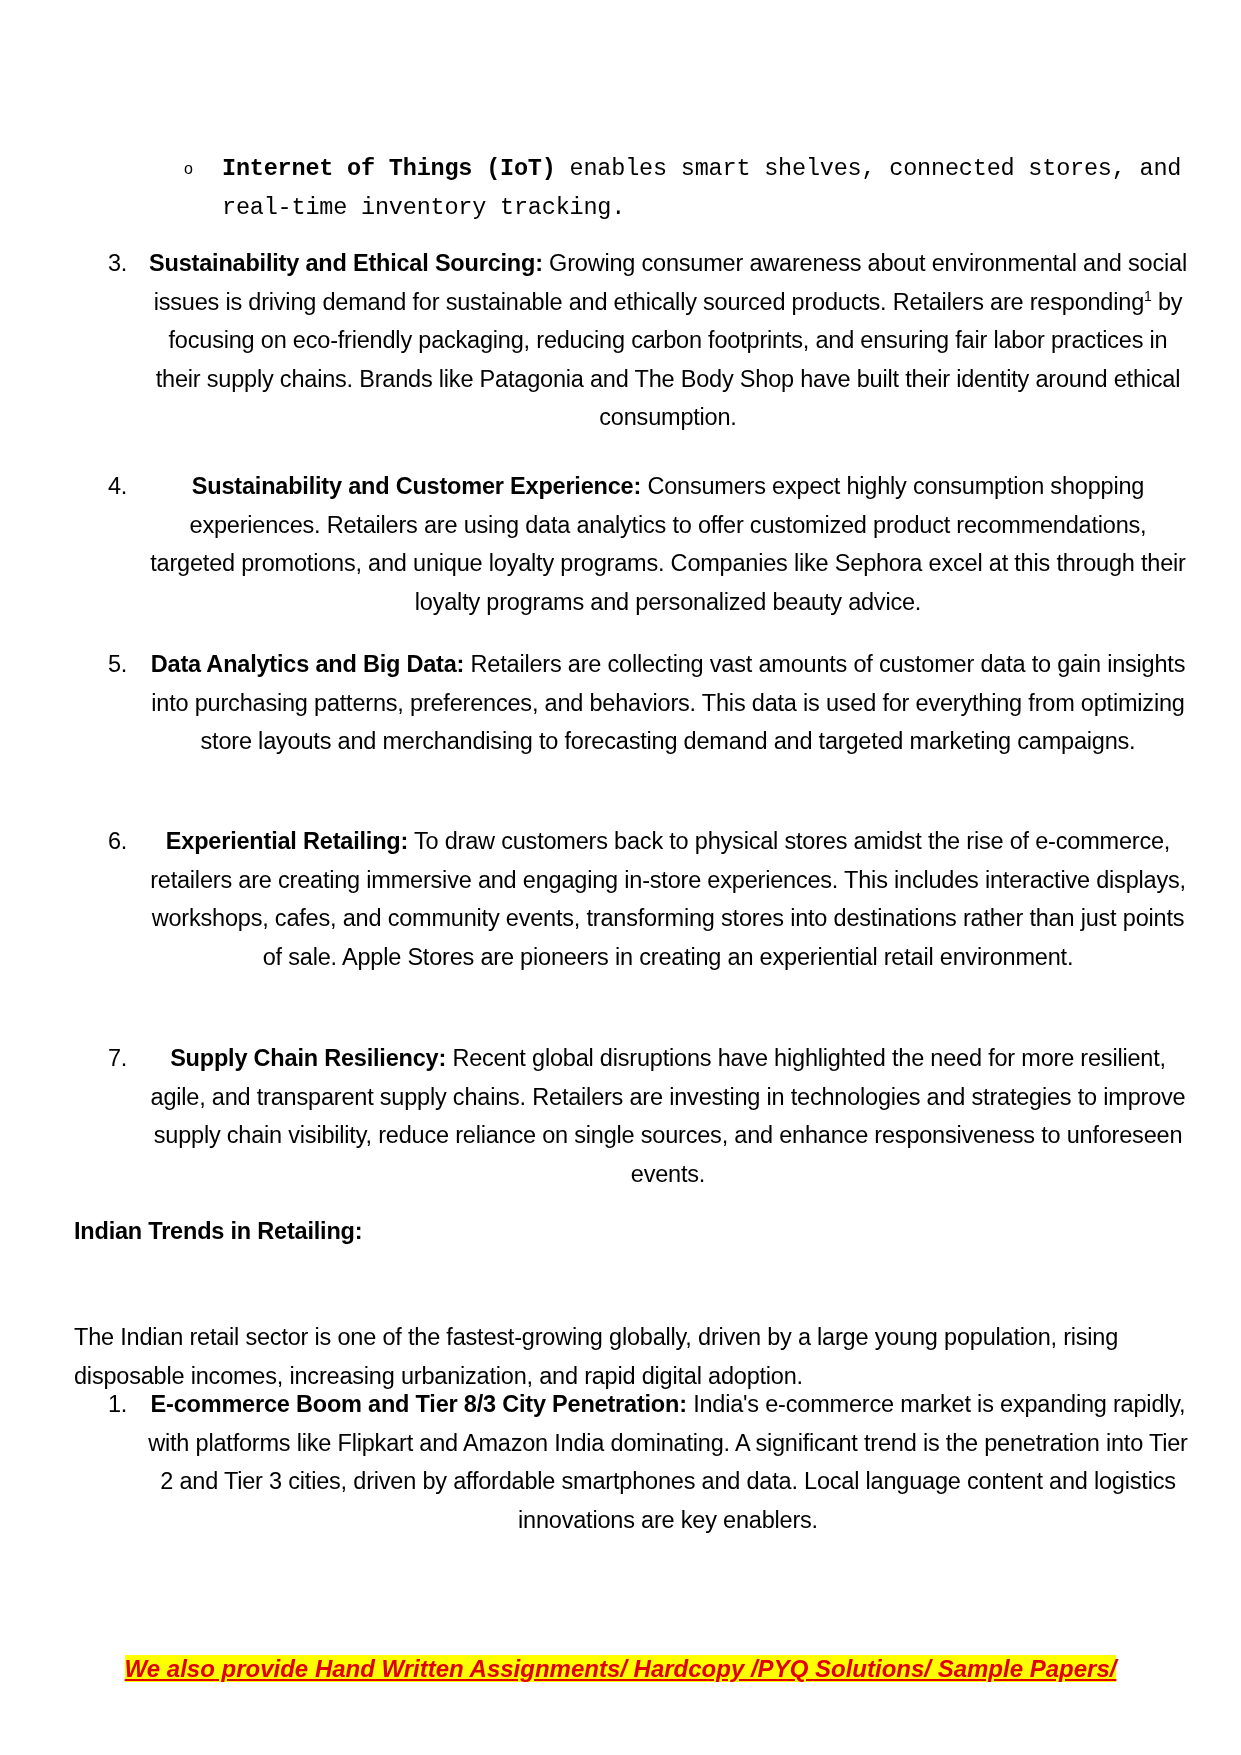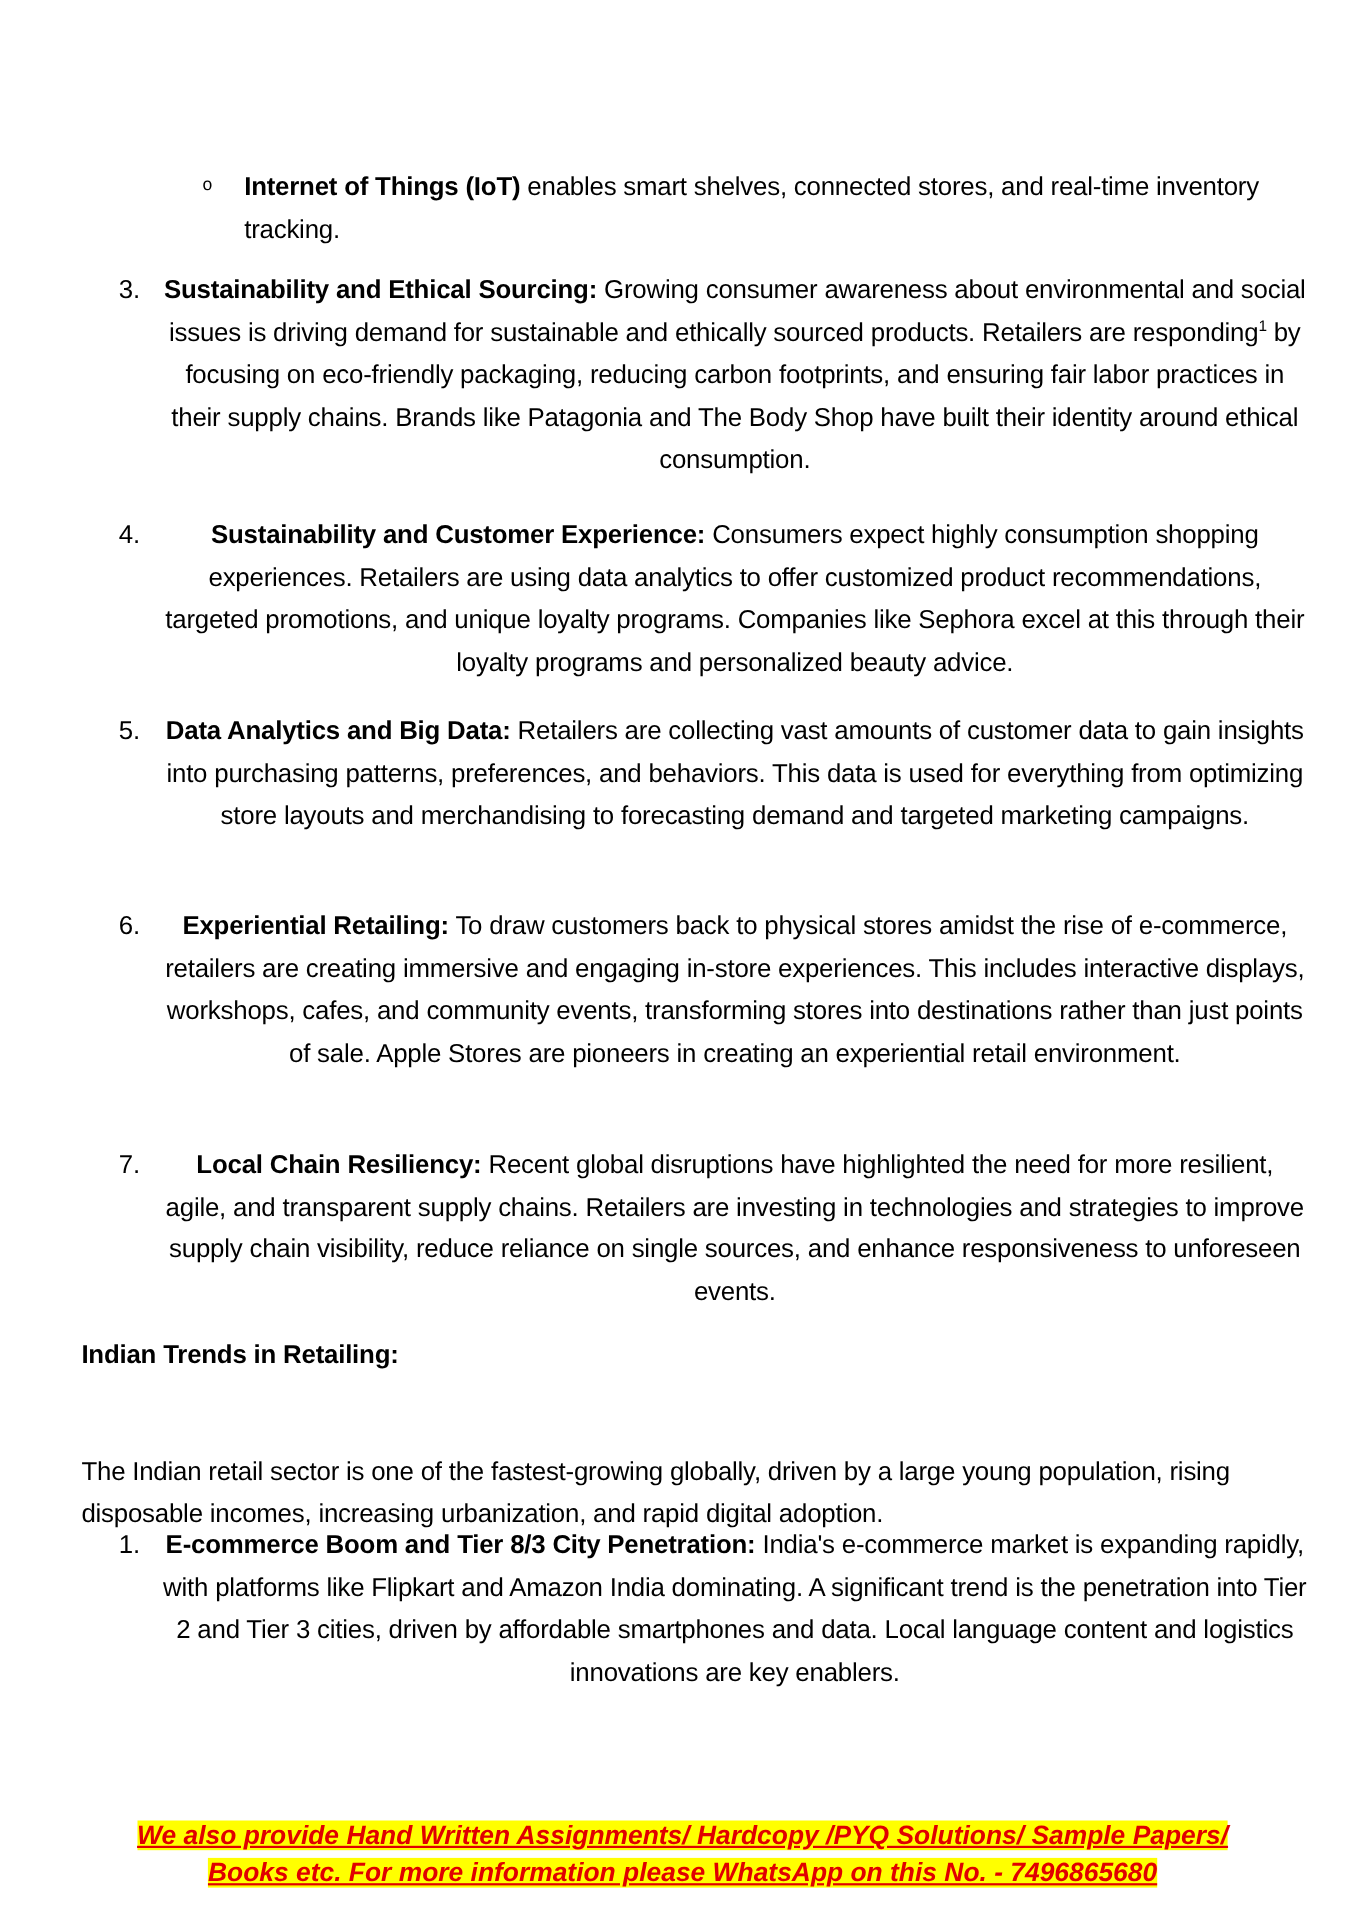--- a/index.html
+++ b/index.html
@@ -2,21 +2,21 @@
 <html><head>
 <meta charset="utf-8">
 <style>
   html, body { margin: 0; padding: 0; background: #ffffff; }
   body { width: 1241px; height: 1755px; position: relative; overflow: hidden;
          font-family: "Liberation Sans", sans-serif; color: #000; }
   .page { position: absolute; left: 0; top: 0; width: 1241px; height: 1755px; }
   .text { font-size: 23.5px; line-height: 38.5px; letter-spacing: -0.2px; }
   .bullet-row { position: absolute; left: 184px; top: 150px; width: 990px; }
   .bullet-sym { position: absolute; left: 0; top: 0; font-size: 16px; }
-  .bullet-body { position: absolute; left: 38px; top: 0; width: 960px; }
+  .bullet-body { position: absolute; left: 38px; top: 0; width: 960px; font-family: Liberation Mono, monospace; }
   .item { position: absolute; left: 108px; width: 1080px; }
   .item .num { position: absolute; left: 0; top: 0; }
   .item .body { position: absolute; left: 40px; top: 0; width: 1040px; text-align: center; }
   b { font-weight: bold; }
   sup { font-size: 14px; line-height: 0; vertical-align: super; }
   .heading { position: absolute; left: 74px; top: 1212px; font-weight: bold; }
   .para { position: absolute; left: 74px; top: 1274px; width: 1100px; margin-top: 44px; }
   .footer { position: absolute; left: 0; width: 1241px; top: 1652px; text-align: center;
             font-size: 24px; line-height: 34px; font-style: italic; font-weight: bold;
             color: #e00000; text-decoration: underline; }
@@ -47,30 +47,29 @@
     <div class="body"><b>Data Analytics and Big Data:</b><span> Retailers are collecting vast amounts of customer data to gain insights into purchasing patterns, preferences, and behaviors. This data is used for everything from optimizing store layouts and merchandising to forecasting demand and targeted marketing campaigns.</span></div>
   </div>
 
   <div class="item text" style="top:822px;">
     <span class="num">6.</span>
     <div class="body"><b>Experiential Retailing:</b><span> To draw customers back to physical stores amidst the rise of e-commerce, retailers are creating immersive and engaging in-store experiences. This includes interactive displays, workshops, cafes, and community events, transforming stores into destinations rather than just points of sale. Apple Stores are pioneers in creating an experiential retail environment.</span></div>
   </div>
 
   <div class="item text" style="top:1039px;">
     <span class="num">7.</span>
-    <div class="body"><b>Local Chain Resiliency:</b><span> Recent global disruptions have highlighted the need for more resilient, agile, and transparent supply chains. Retailers are investing in technologies and strategies to improve supply chain visibility, reduce reliance on single sources, and enhance responsiveness to unforeseen events.</span></div>
+    <div class="body"><b>Supply Chain Resiliency:</b><span> Recent global disruptions have highlighted the need for more resilient, agile, and transparent supply chains. Retailers are investing in technologies and strategies to improve supply chain visibility, reduce reliance on single sources, and enhance responsiveness to unforeseen events.</span></div>
   </div>
 
   <div class="heading text">Indian Trends in Retailing:</div>
 
   <div class="para text">The Indian retail sector is one of the fastest-growing globally, driven by a large young population, rising disposable incomes, increasing urbanization, and rapid digital adoption.</div>
 
   <div class="item text" style="top:1385px;">
     <span class="num">1.</span>
     <div class="body"><b>E-commerce Boom and Tier 8/3 City Penetration:</b><span> India's e-commerce market is expanding rapidly, with platforms like Flipkart and Amazon India dominating. A significant trend is the penetration into Tier 2 and Tier 3 cities, driven by affordable smartphones and data. Local language content and logistics innovations are key enablers.</span></div>
   </div>
 
   <div class="footer">
     <span>We also provide Hand Written Assignments/ Hardcopy /PYQ Solutions/ Sample Papers/</span><br>
-    <span>Books etc. For more information please WhatsApp on this No. - 7496865680</span>
   </div>
 
 </div>
 
 </body></html>

